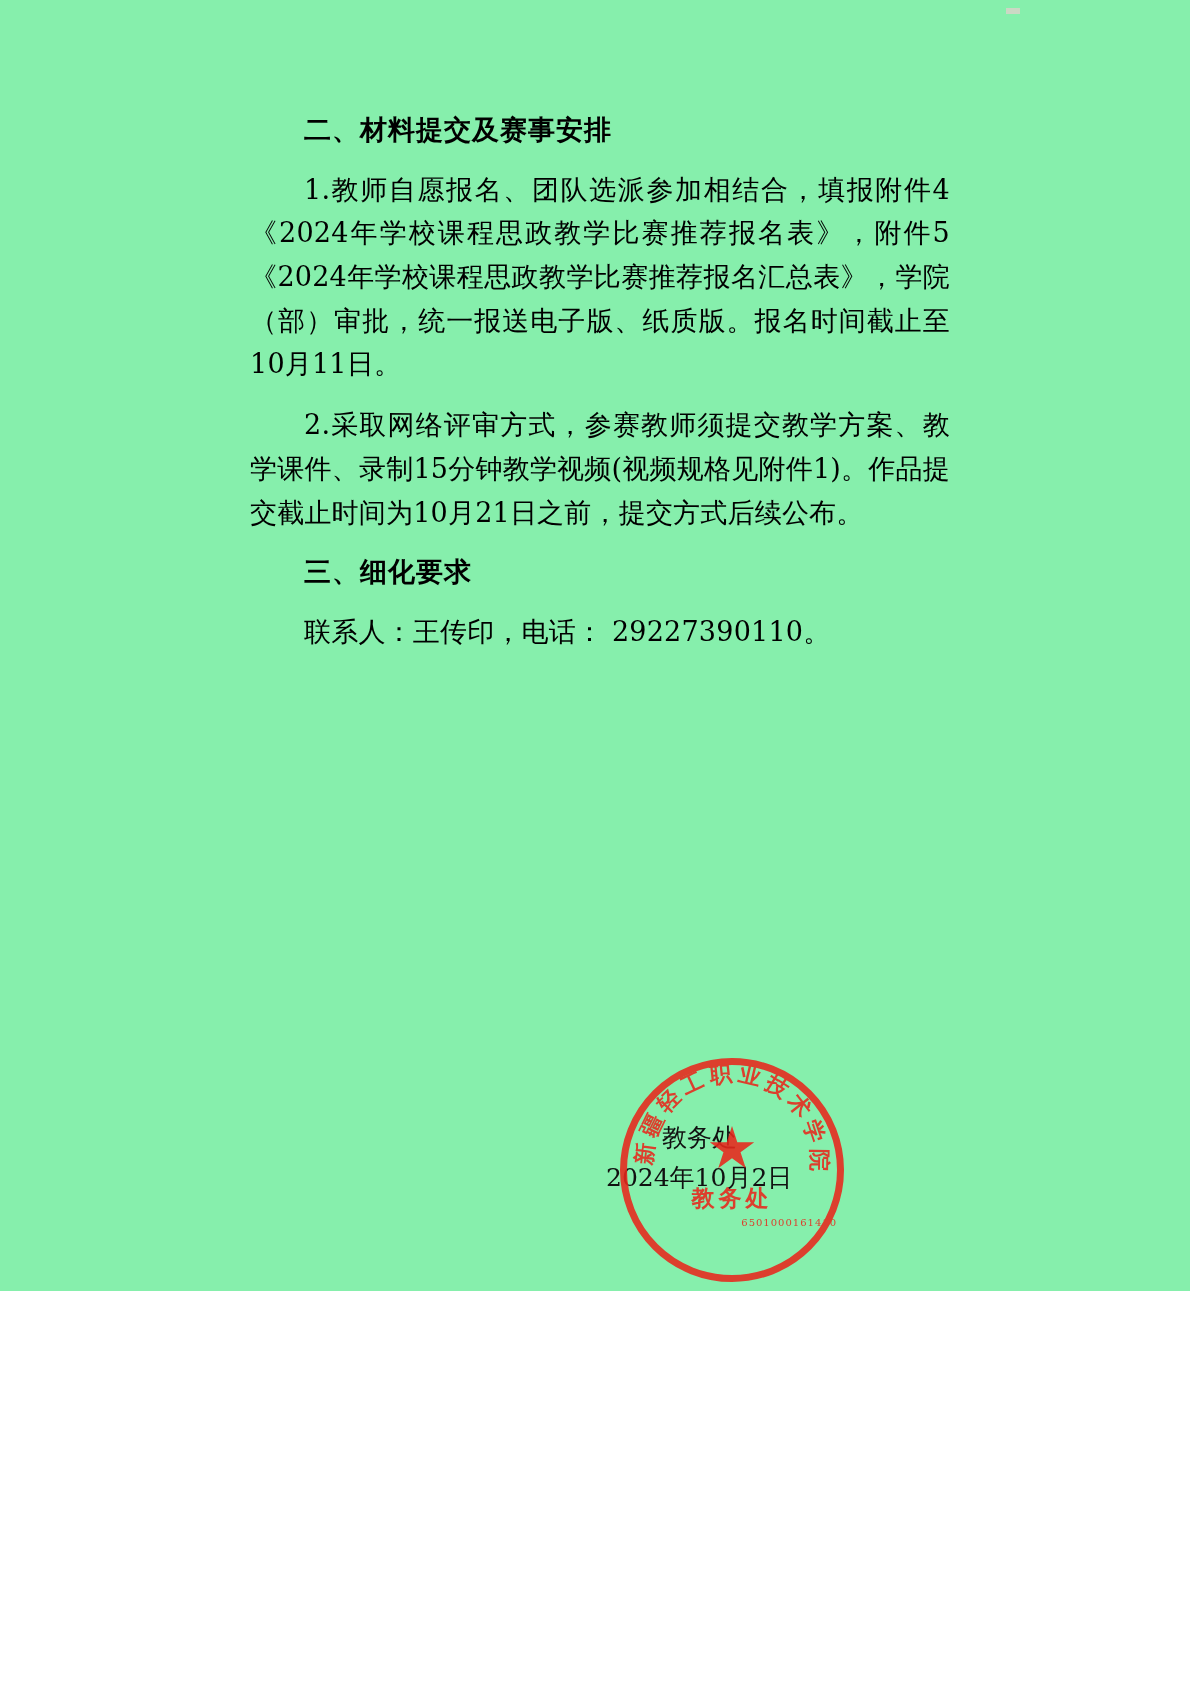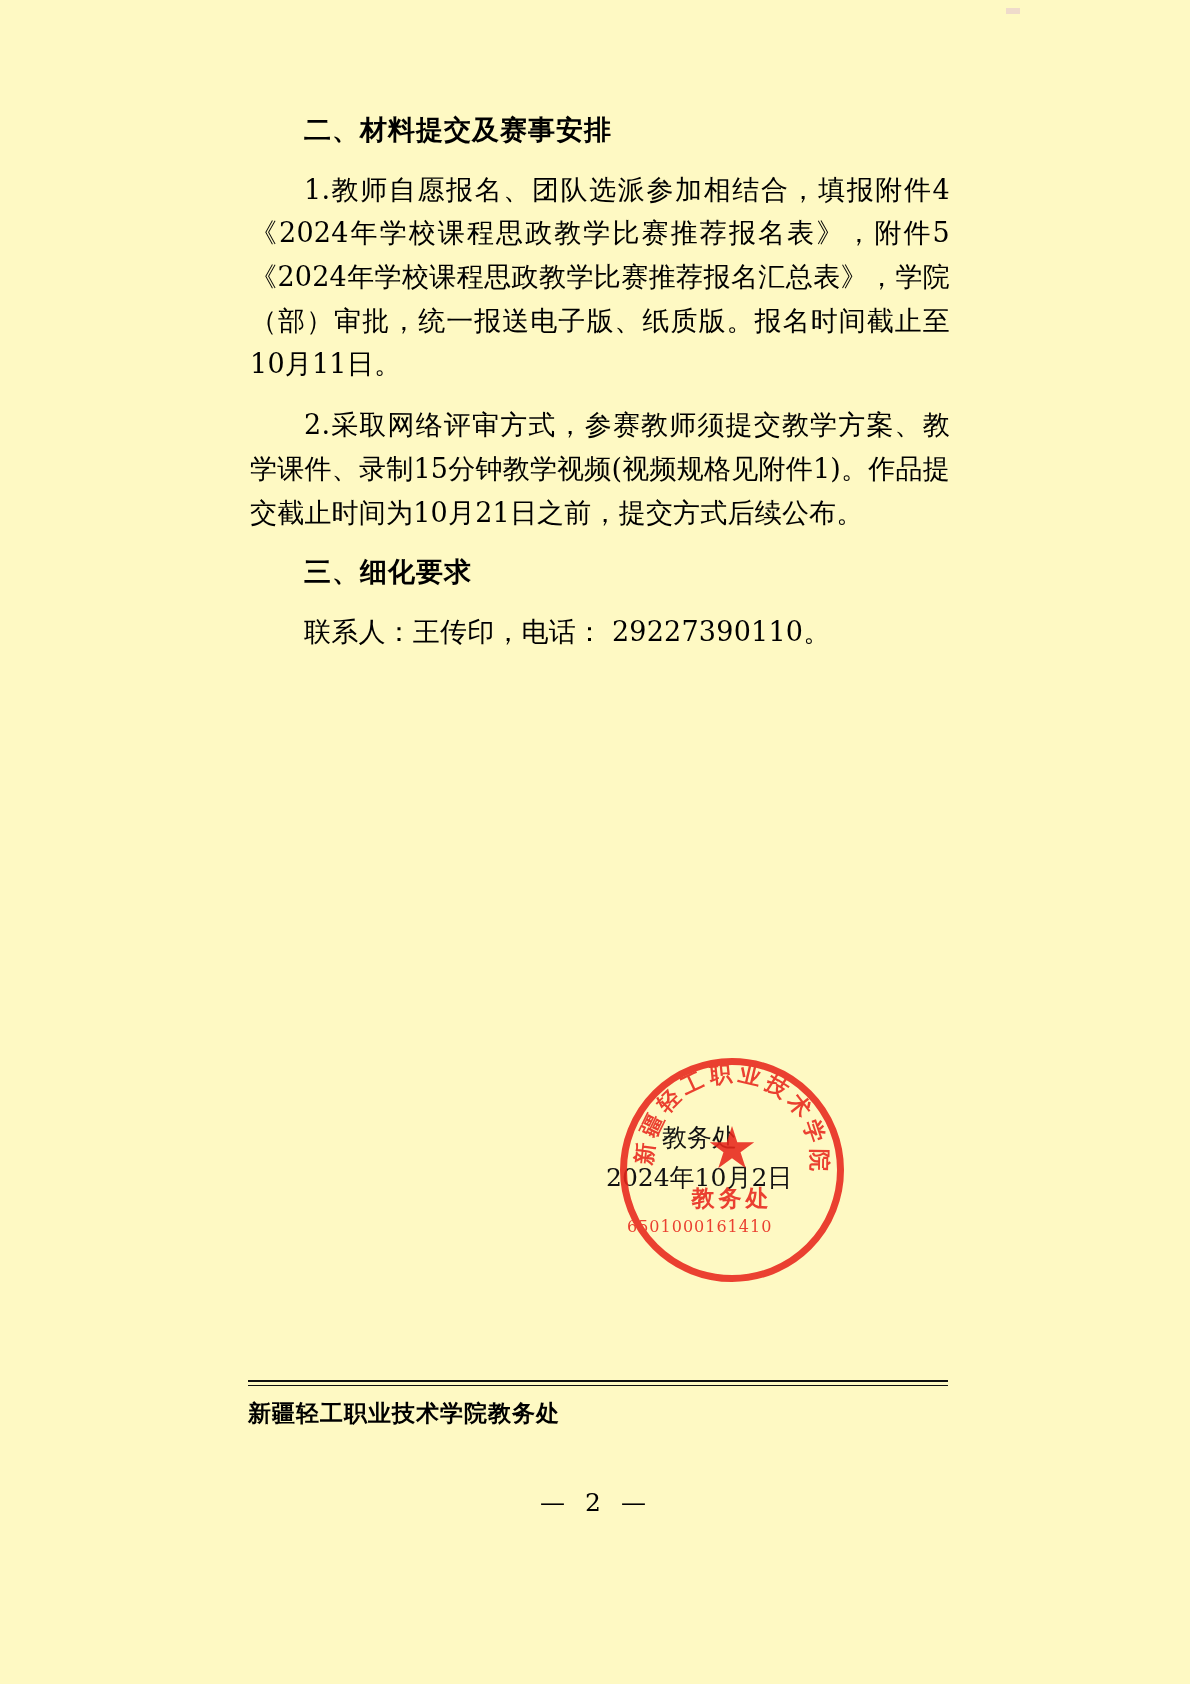--- a/index.html
+++ b/index.html
@@ -7,23 +7,23 @@
     padding: 0;
     background: #ffffff;
   }
   body {
     font-family: "DejaVu Serif", "Liberation Serif", serif;
     color: #000000;
   }
   .page {
     position: relative;
     width: 1190px;
-    height: 1684px;
+    height: 1291px;
     margin: 0 auto;
-    background: #fef9c3;
+    background: #86efac;
     overflow: hidden;
   }
   .doc-body {
     position: absolute;
     left: 250px;
     top: 110px;
     width: 700px;
   }
   .section-heading {
     font-family: "DejaVu Sans", "Liberation Sans", sans-serif;
@@ -111,23 +111,23 @@
     font-family: "DejaVu Sans", "Liberation Sans", sans-serif;
     font-weight: bold;
     font-size: 23px;
     letter-spacing: 4px;
   }
   .seal-code {
     position: absolute;
     left: 0;
     top: 152px;
     width: 210px;
-    text-align: left;
-    color: #e8271c;
-    font-size: 16px;
+    text-align: right;
+    color: #e8271c;
+    font-size: 10px;
     letter-spacing: 1px;
   }
 
   
   .footer-rule {
     position: absolute;
     left: 248px;
     top: 1380px;
     width: 700px;
     border-top: 2px solid #111;

